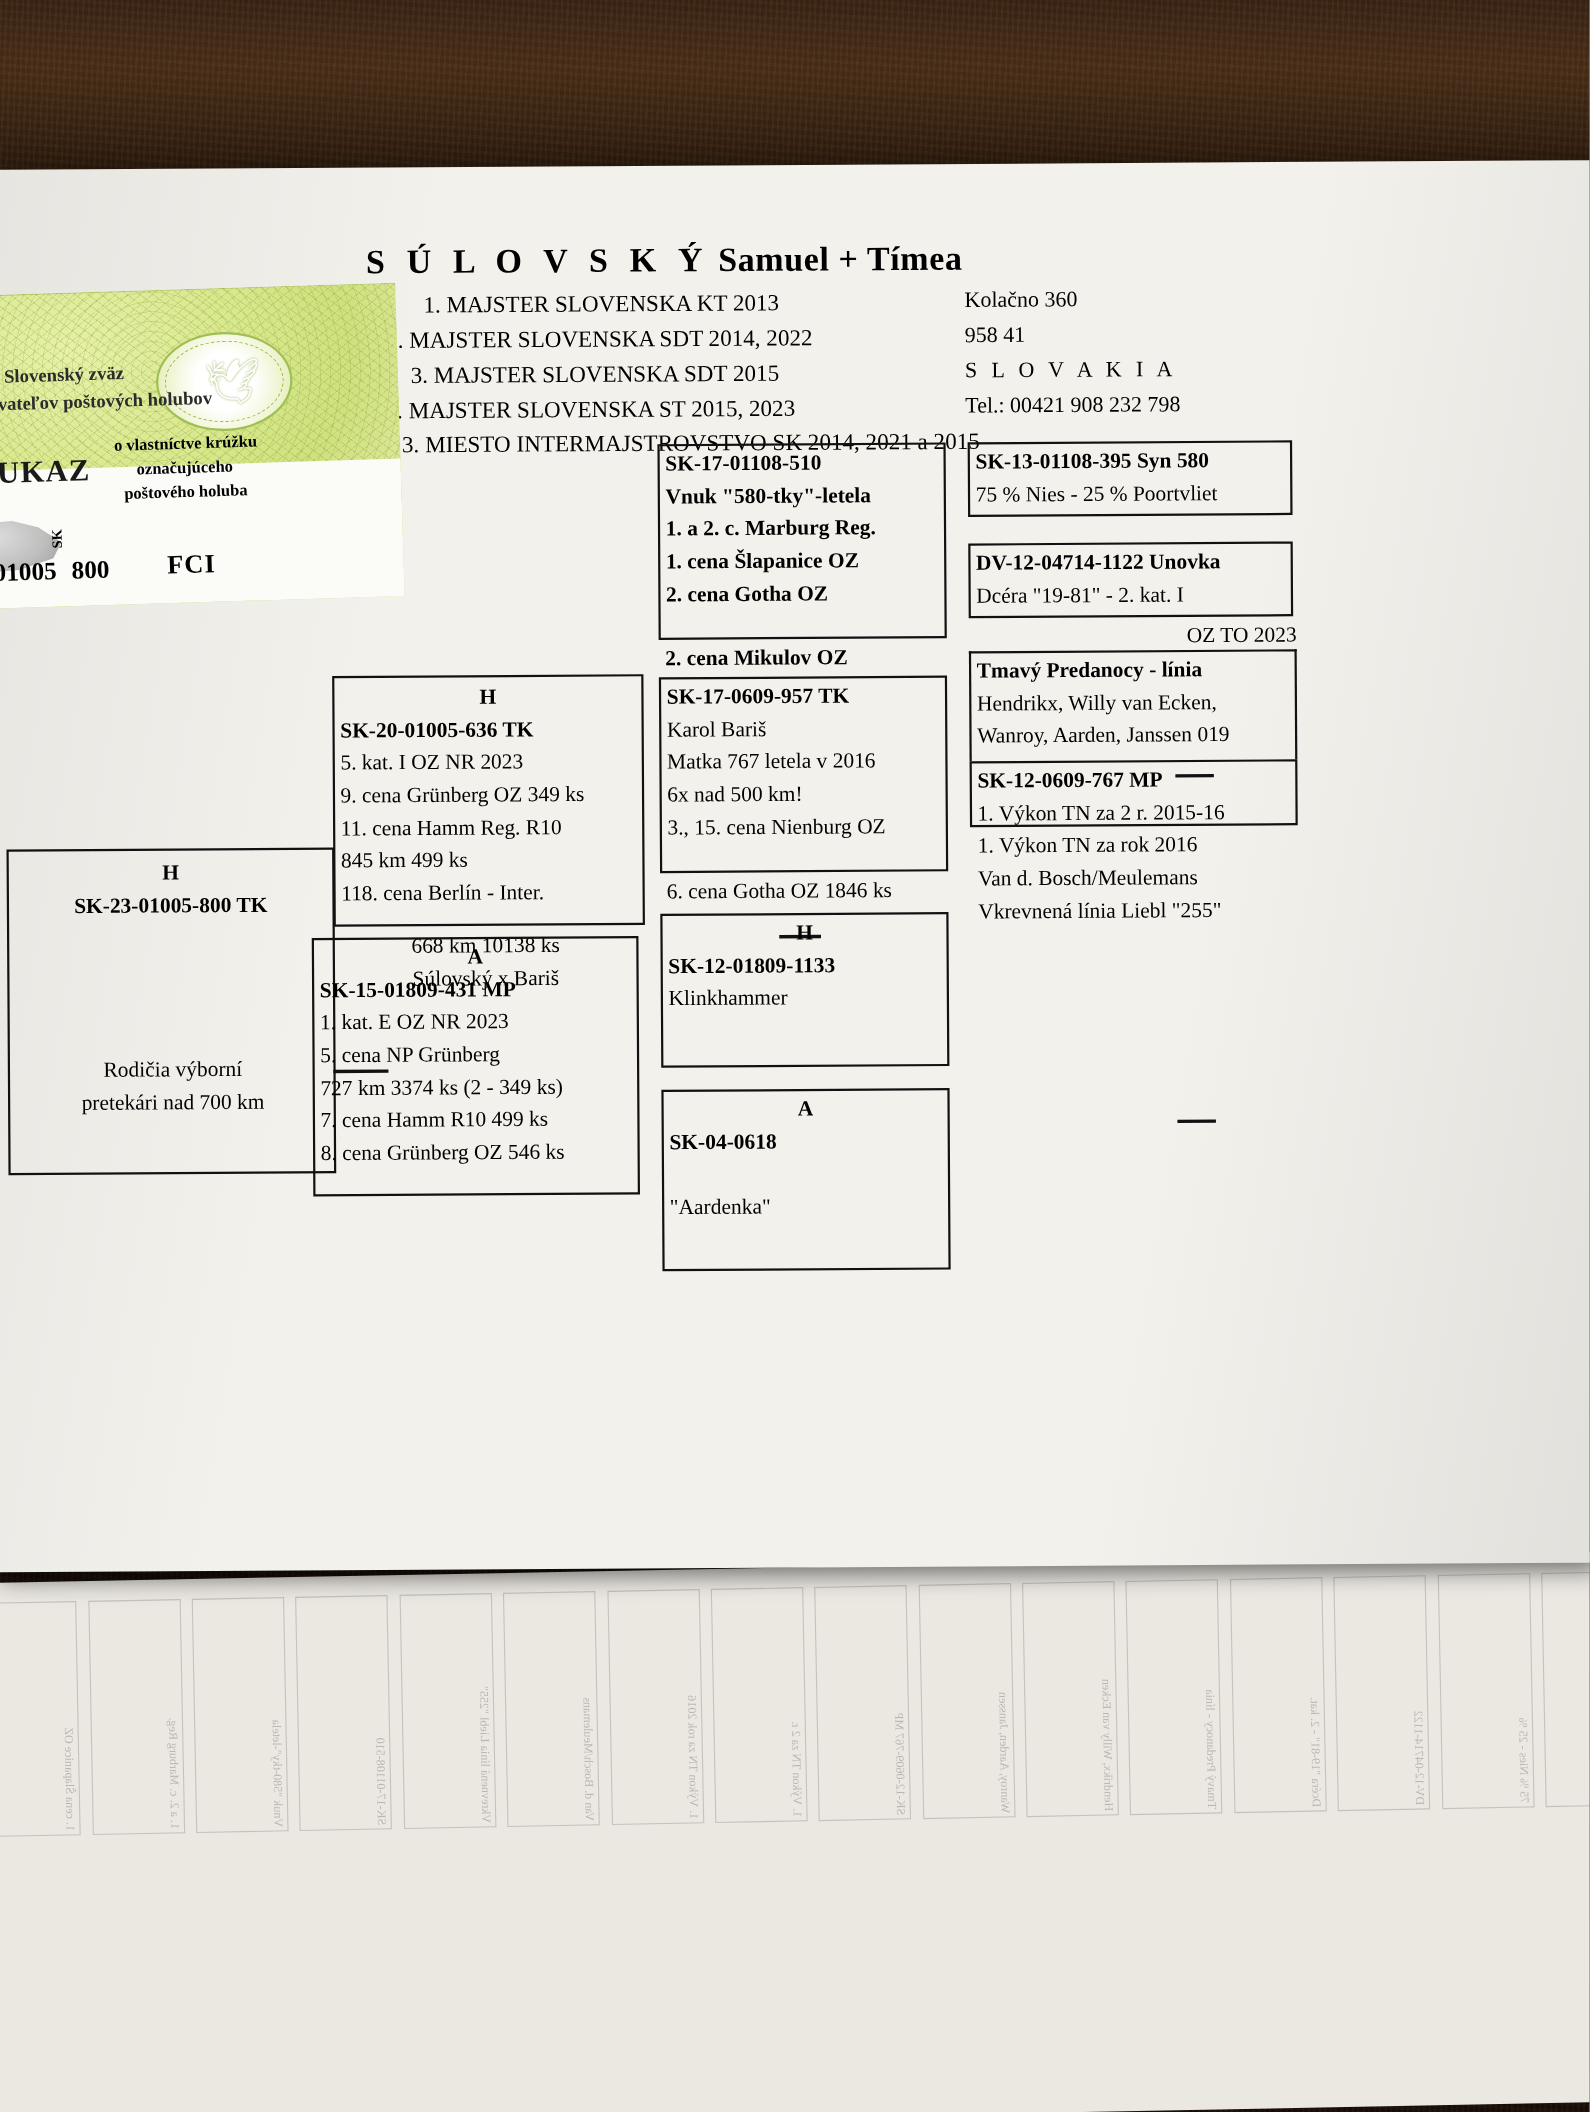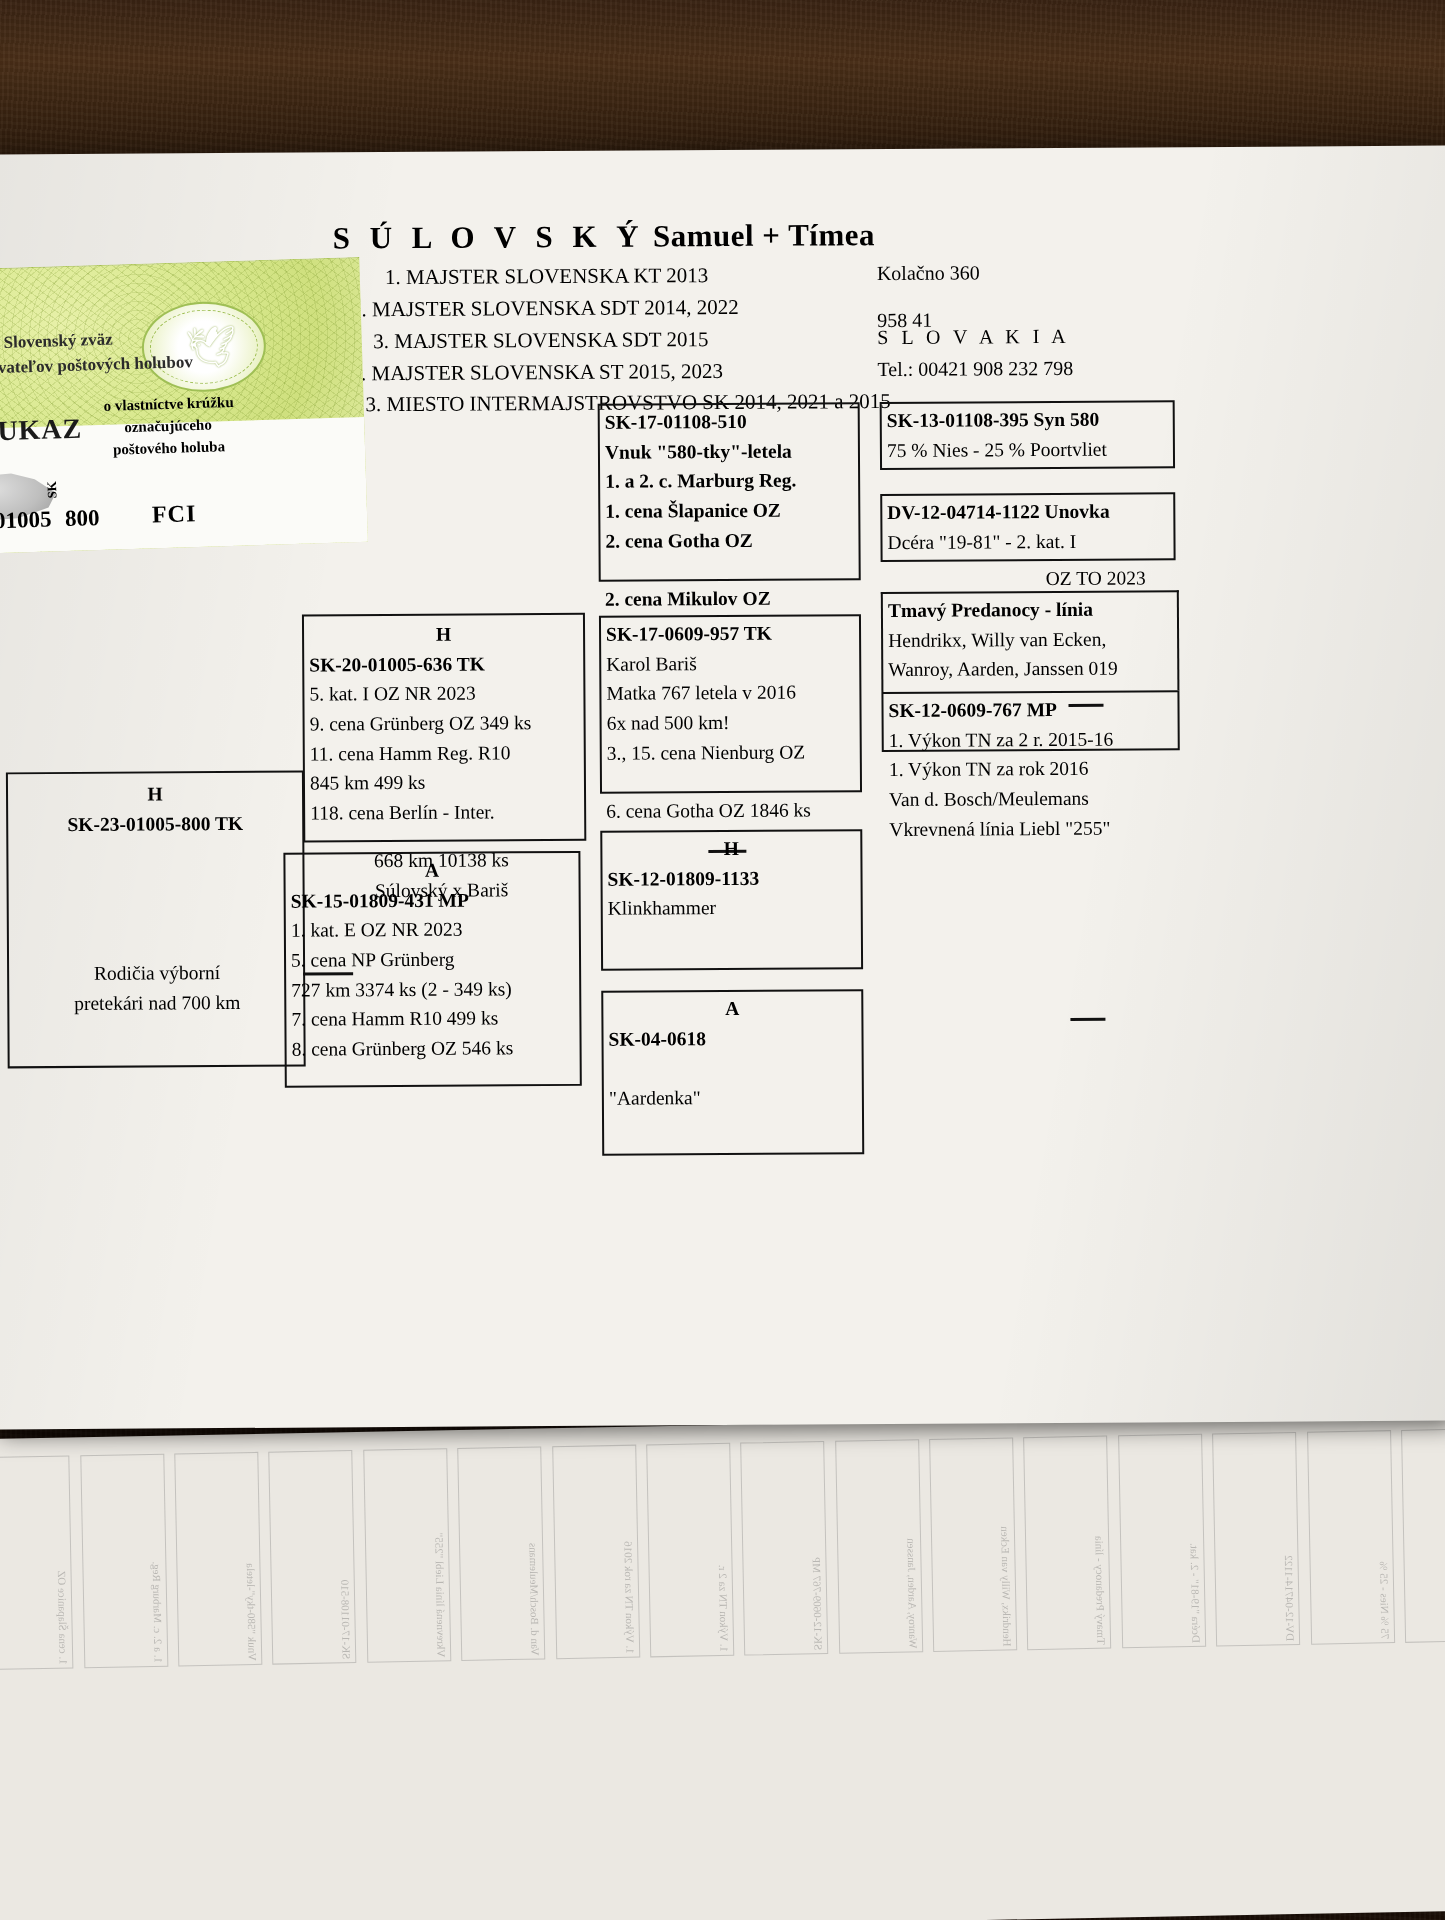--- a/index.html
+++ b/index.html
@@ -240,21 +240,21 @@
     <span class="spaced">S Ú L O V S K Ý</span><span> Samuel + Tímea</span>
   </div>
 
   <div class="hdr-line" style="left:392px; top:113px;">1. MAJSTER SLOVENSKA KT 2013</div>
   <div class="hdr-line" style="left:358px; top:145px;">2. MAJSTER SLOVENSKA SDT 2014, 2022</div>
   <div class="hdr-line" style="left:380px; top:177px;">3. MAJSTER SLOVENSKA SDT 2015</div>
   <div class="hdr-line" style="left:357px; top:209px;">3. MAJSTER SLOVENSKA ST 2015, 2023</div>
   <div class="hdr-line" style="left:310px; top:240px;">1., 1. a 3. MIESTO INTERMAJSTROVSTVO SK 2014, 2021 a 2015</div>
 
   <div class="addr-line" style="left:884px; top:113px;">Kolačno 360</div>
-  <div class="addr-line" style="left:884px; top:145px;margin-top:15px;">958 41</div>
+  <div class="addr-line" style="left:884px; top:145px;">958 41</div>
   <div class="addr-line wide" style="left:884px; top:177px;">S L O V A K I A</div>
   <div class="addr-line" style="left:884px; top:209px;">Tel.: 00421 908 232 798</div>
 
   <div id="stamp">
     <div class="green"></div>
     <div class="guilloche"></div>
     <div class="whiteband"></div>
     <div id="stamp-oval">
       <div class="ring"></div>
       <div id="stamp-dove">🕊</div>
@@ -339,21 +339,21 @@
 
   <div class="box" style="left:886px; top:253px; width:295px; height:68px;">
     <div class="ln b">SK-13-01108-395 Syn 580</div>
     <div class="ln">75 % Nies - 25 % Poortvliet</div>
   </div>
 
   <div class="box" style="left:886px; top:345px; width:295px; height:68px;">
     <div class="ln b">DV-12-04714-1122 Unovka</div>
     <div class="ln">Dcéra "19-81" - 2. kat. I</div>
   </div>
-  <div class="free" style="left:1051px; top:416px;">OZ TO 2023</div>
+  <div class="free" style="left:1084px; top:416px;">OZ TO 2023</div>
 
   <div class="box" style="left:886px; top:443px; width:298px; height:100px; border-bottom:none;">
     <div class="ln b">Tmavý Predanocy - línia</div>
     <div class="ln">Hendrikx, Willy van Ecken,</div>
     <div class="ln">Wanroy, Aarden, Janssen 019</div>
   </div>
 
   <div class="box" style="left:886px; top:543px; width:298px; height:60px; border-top:2px solid #111;">
     <div class="ln b">SK-12-0609-767 MP</div>
     <div class="ln">1. Výkon TN za 2 r. 2015-16</div>

